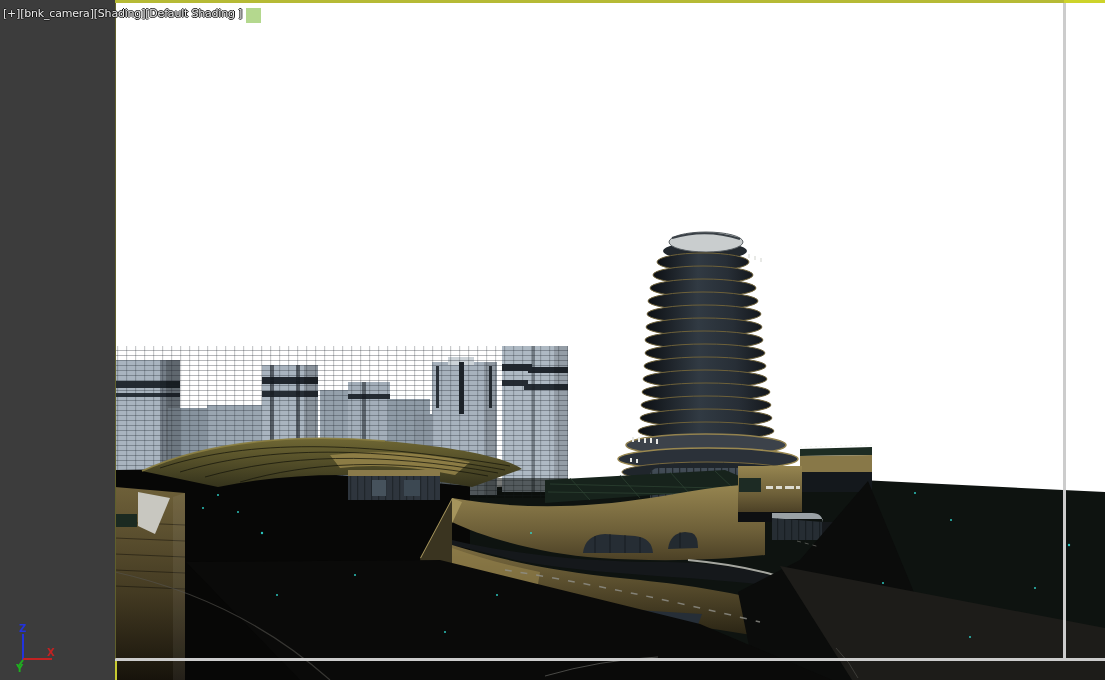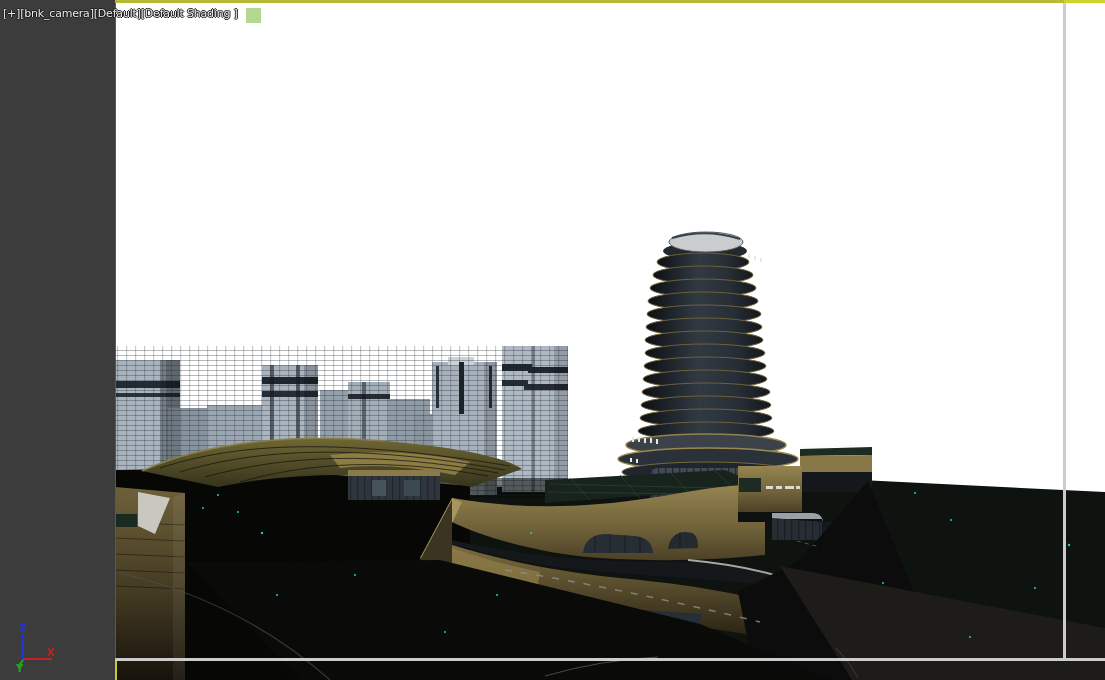--- a/index.html
+++ b/index.html
@@ -303,16 +303,16 @@
     </svg>
   </div>
 
   <div class="vp-border-top"></div>
   <div class="vp-border-top-right"></div>
   <div class="vp-border-left"></div>
   <div class="vp-border-left-bottom"></div>
   <div class="frame-line-v"></div>
   <div class="frame-line-h"></div>
 
-  <div class="vp-label"><span>[+]</span><span>[bnk_camera]</span><span>[Default]</span><span>[Default Shading ]</span></div>
+  <div class="vp-label"><span>[+]</span><span>[bnk_camera]</span><span>[Shading]</span><span>[Default Shading ]</span></div>
   <div class="swatch"></div>
 
 </div>
 
 </body></html>

